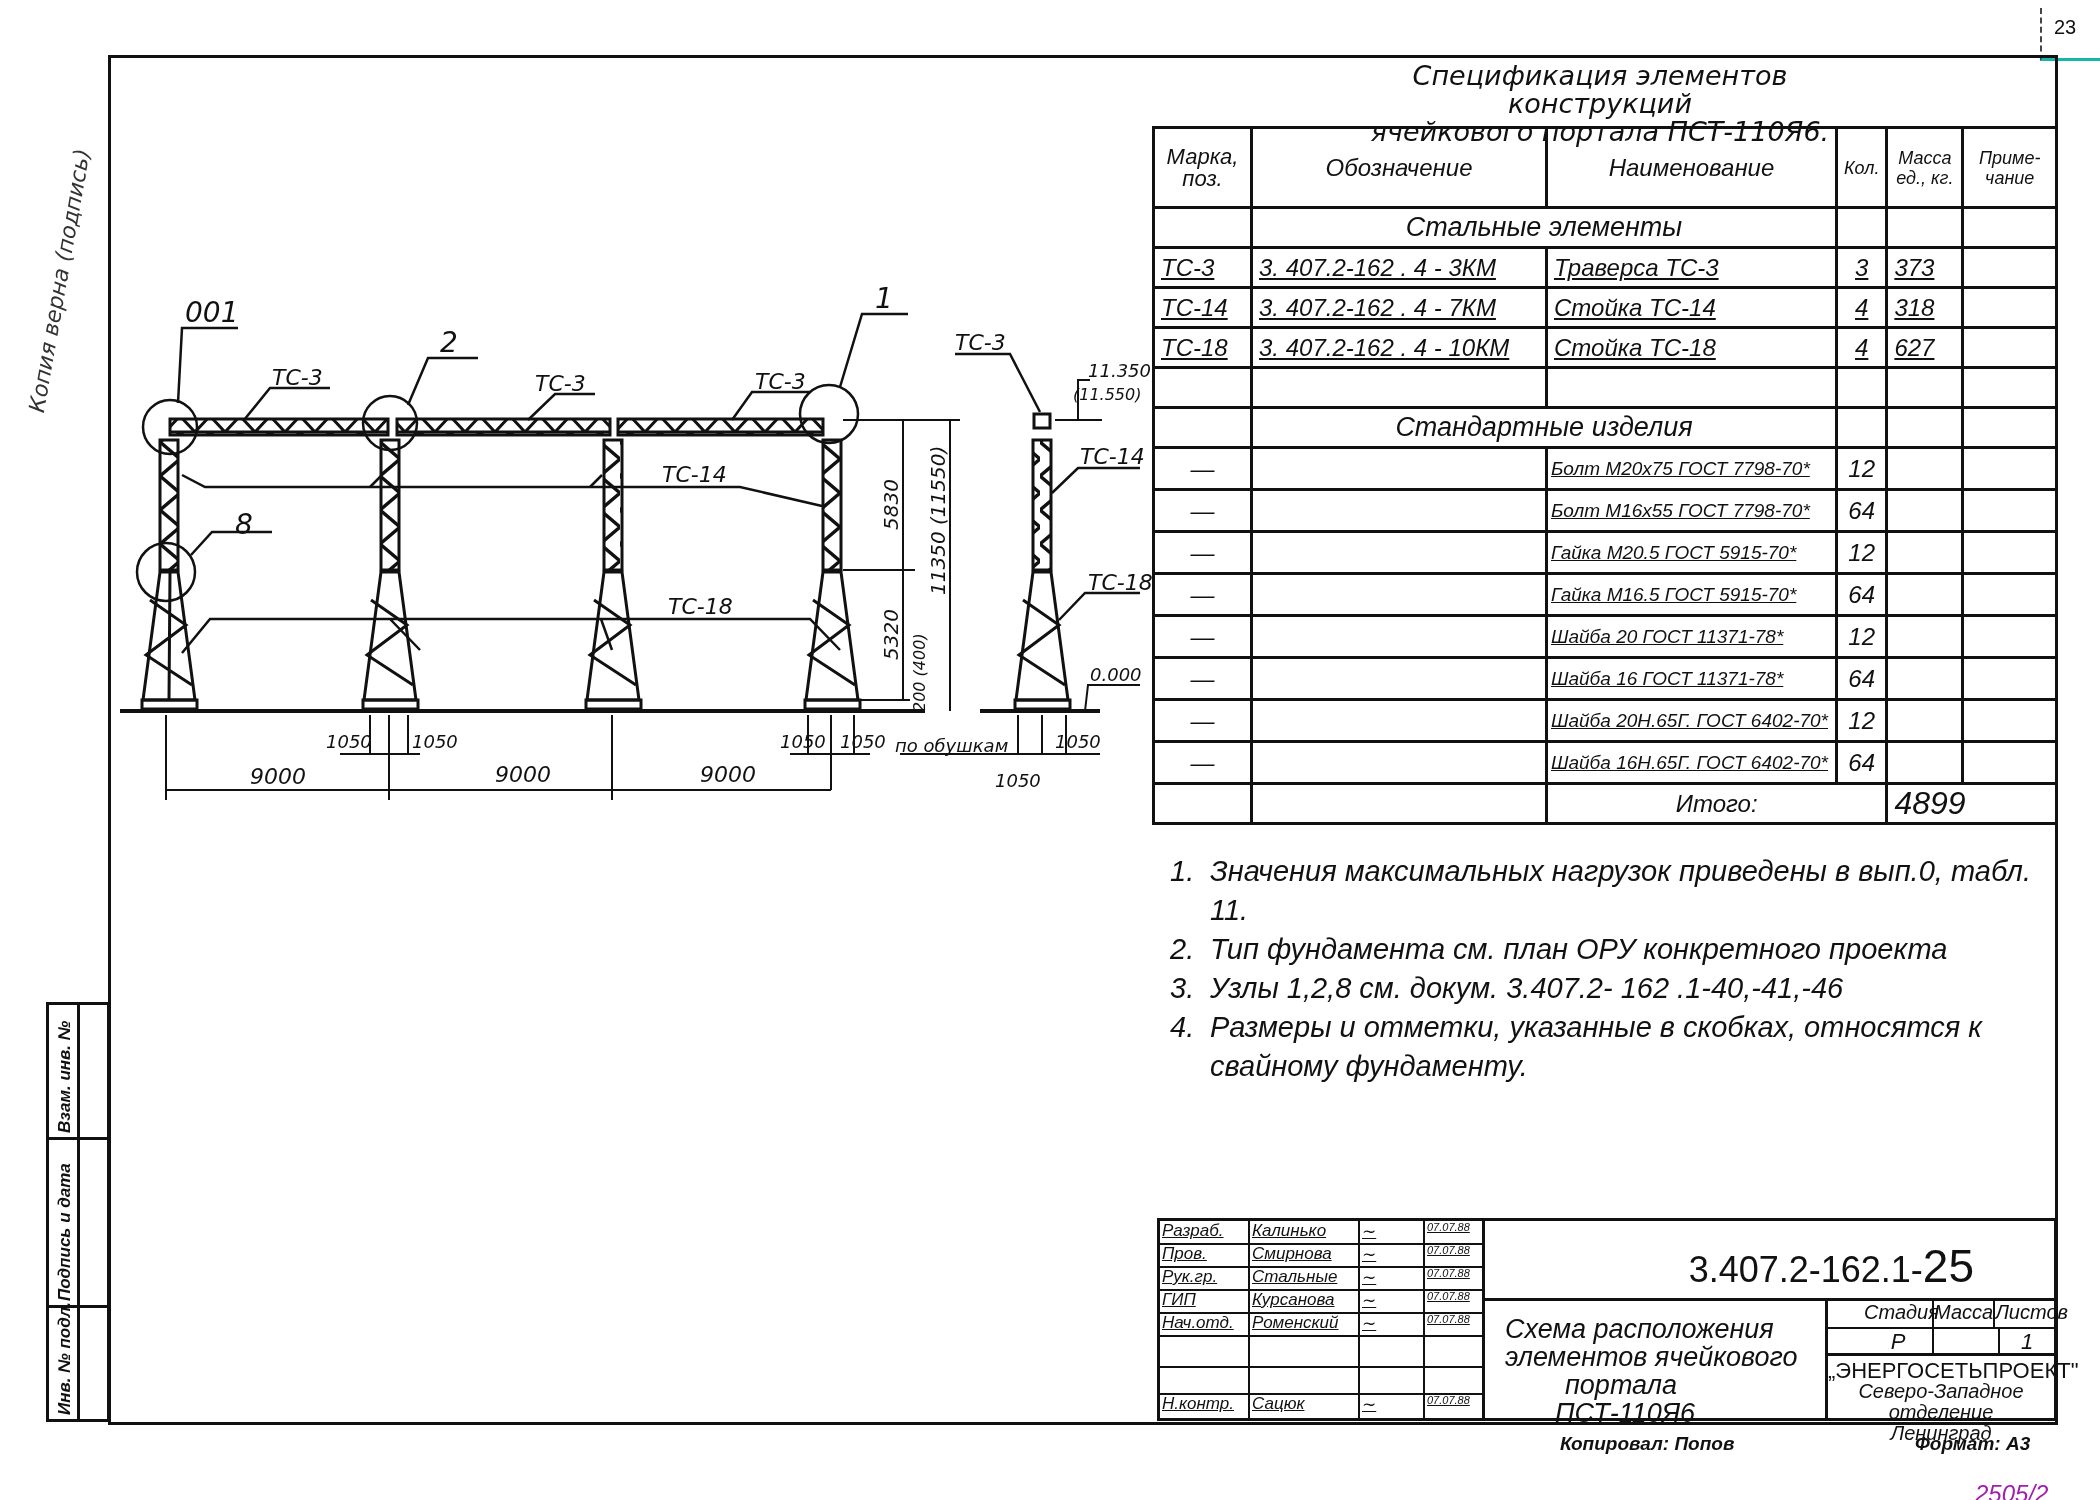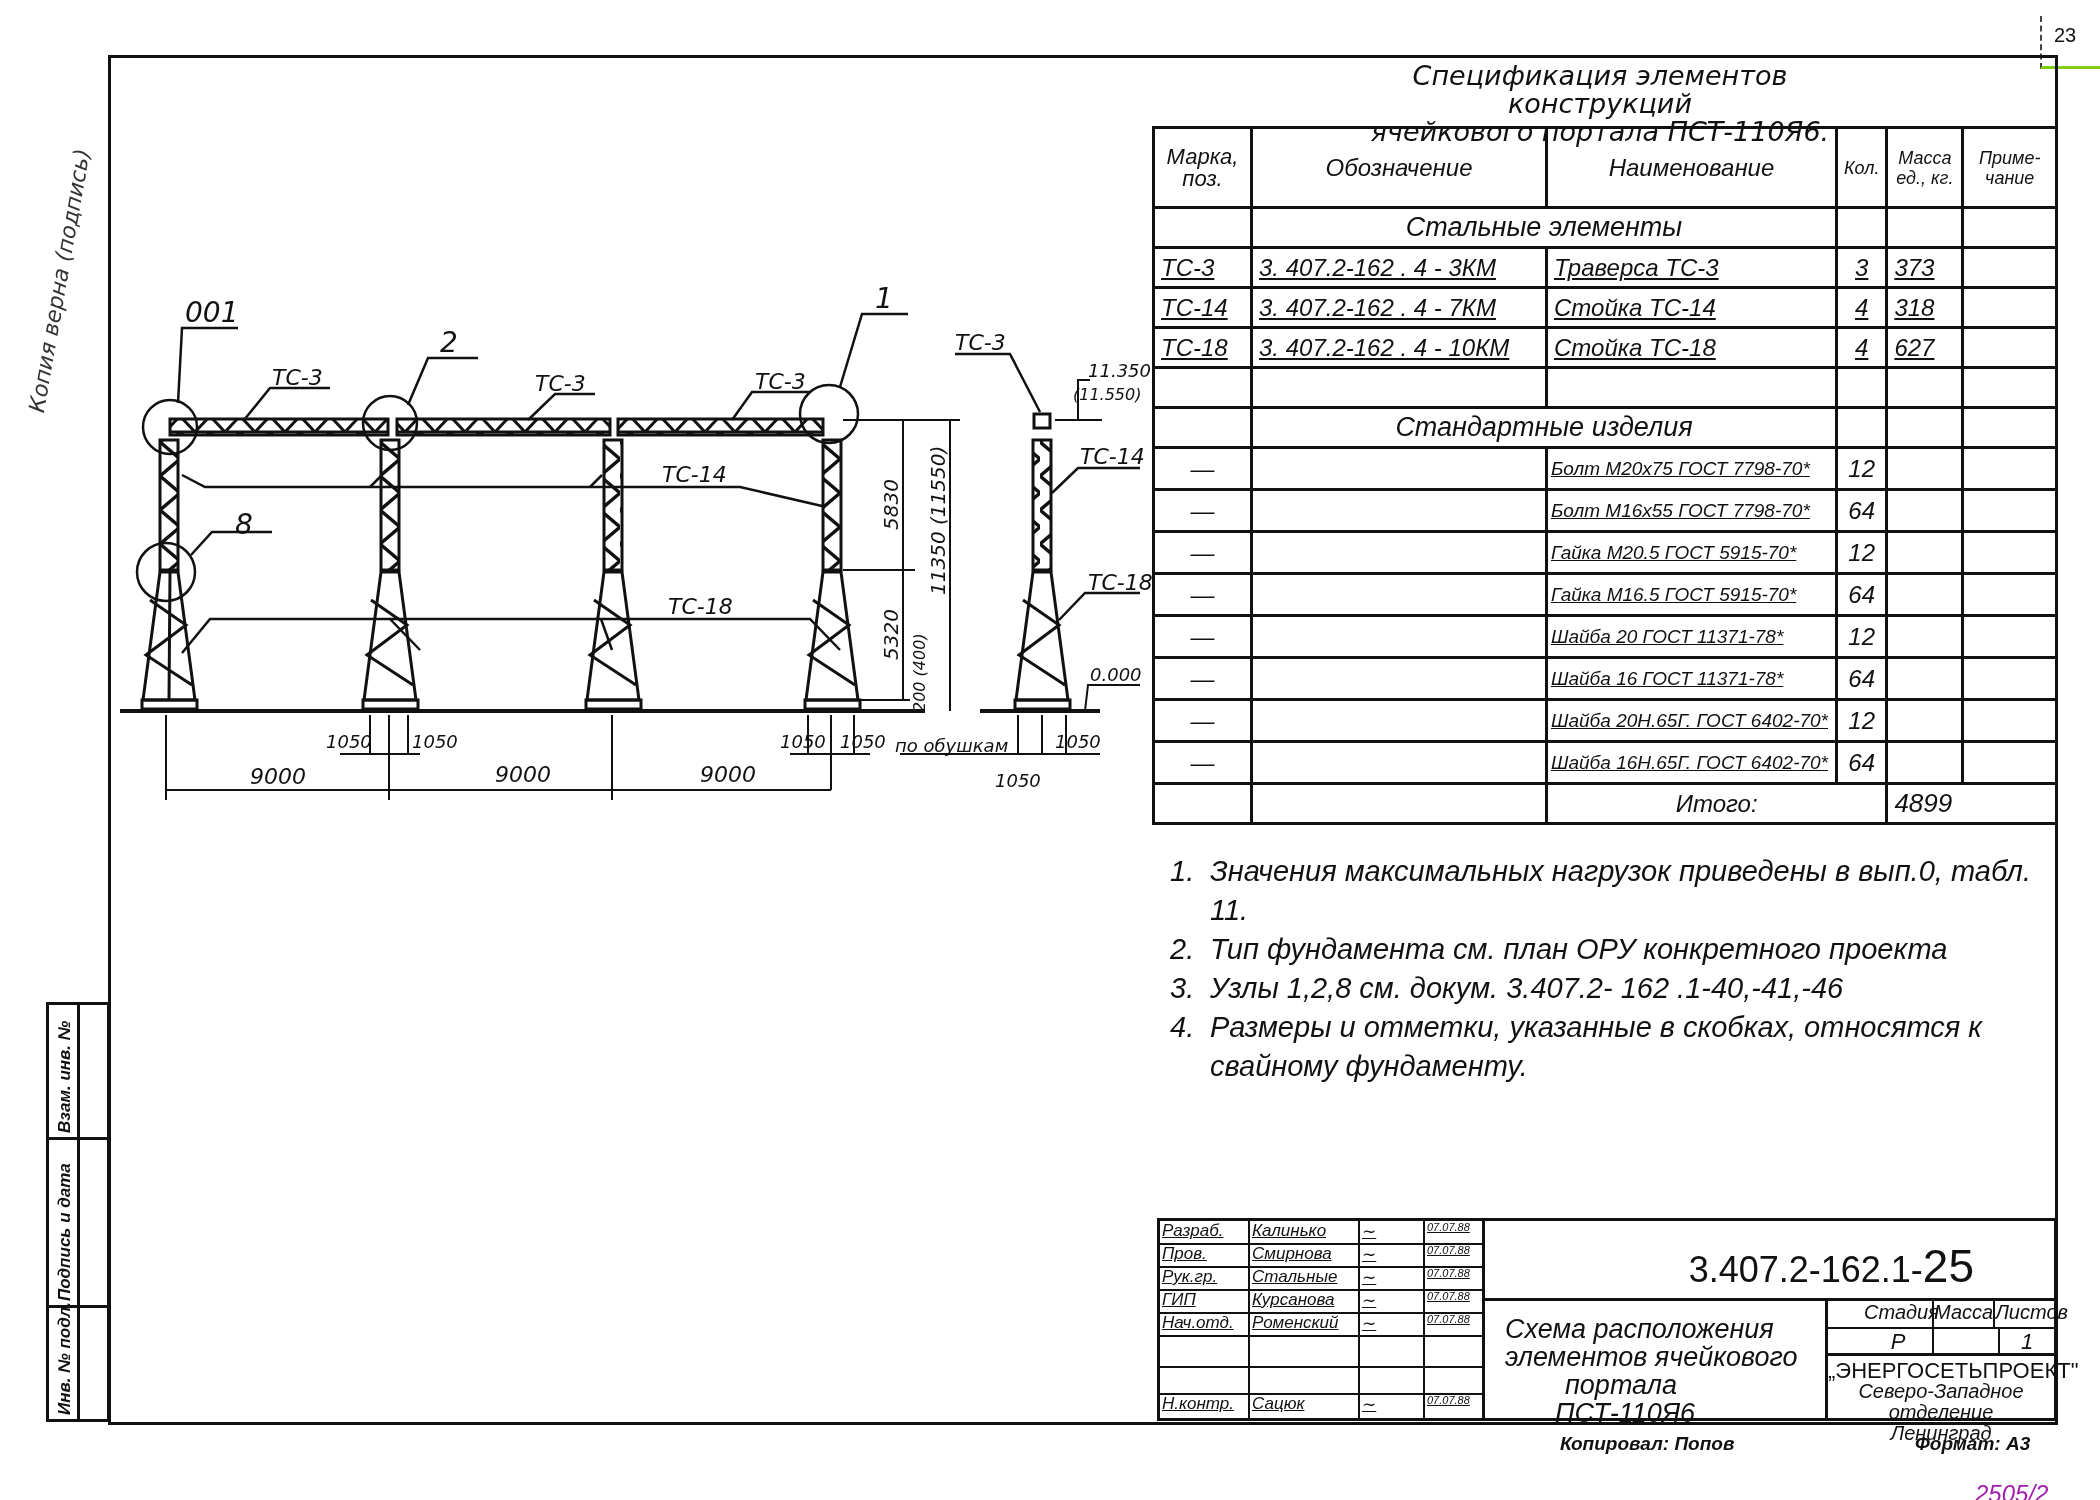--- a/index.html
+++ b/index.html
@@ -1,22 +1,22 @@
 <!DOCTYPE html>
 <html><head>
 <meta charset="utf-8">
 <style>
   html, body { margin:0; padding:0; background:#ffffff; }
   body { width:2100px; height:1500px; position:relative; overflow:hidden;
          font-family:"Liberation Sans", "DejaVu Sans", sans-serif; color:#111; }
   .hw { font-style:italic; font-family:"DejaVu Sans", sans-serif; }
   .frame { position:absolute; left:108px; top:55px; width:1950px; height:1370px;
            border:3px solid #111; border-right-width:3px; box-sizing:border-box; }
-  .sheet-corner { position:absolute; left:2040px; top:16px; width:58px; height:50px;
-                  border-left:2px dashed #444; border-bottom:3px solid #84cc16; }
+  .sheet-corner { position:absolute; left:2040px; top:8px; width:58px; height:50px;
+                  border-left:2px dashed #444; border-bottom:3px solid #14b8a6; }
   .sheet-corner span { position:absolute; left:12px; top:8px; font-size:20px; }
   .side-stamp { position:absolute; left:24px; top:70px; width:60px; height:360px; }
   .side-stamp .txt { position:absolute; left:0; top:340px; transform:rotate(-80deg);
                      transform-origin:left top; white-space:nowrap; font-size:22px; color:#333; }
   .left-strip { position:absolute; left:46px; top:1002px; width:64px; height:420px;
                 border:3px solid #111; box-sizing:border-box; }
   .left-strip .cell { position:absolute; left:0; width:58px; border-bottom:3px solid #111; box-sizing:border-box; }
   .left-strip .lbl { position:absolute; left:0; top:0; width:28px; height:100%; border-right:3px solid #111; }
   .left-strip .lbl span { position:absolute; left:26px; bottom:4px; transform:rotate(-90deg);
                           transform-origin:left bottom; white-space:nowrap; font-size:17px; font-style:italic; font-weight:bold; }
@@ -331,21 +331,21 @@
         <td></td>
     <td class="std">Шайба 16Н.65Г. ГОСТ 6402-70*</td>
     <td class="c">64</td>
         <td></td>
         <td></td>
   </tr>
   <tr>
     <td></td>
         <td></td>
     <td colspan="2" class="c">Итого:</td>
-    <td colspan="2" style="font-size:26px">4899</td>
+    <td colspan="2" style="font-size:32px">4899</td>
   </tr>
 </tbody>
   </table>
 
 <div class="notes">
   <div class="n">
       <span class="num">1.</span>
       <span>Значения максимальных нагрузок приведены в вып.0, табл. 11.</span>
     </div>
   <div class="n">

